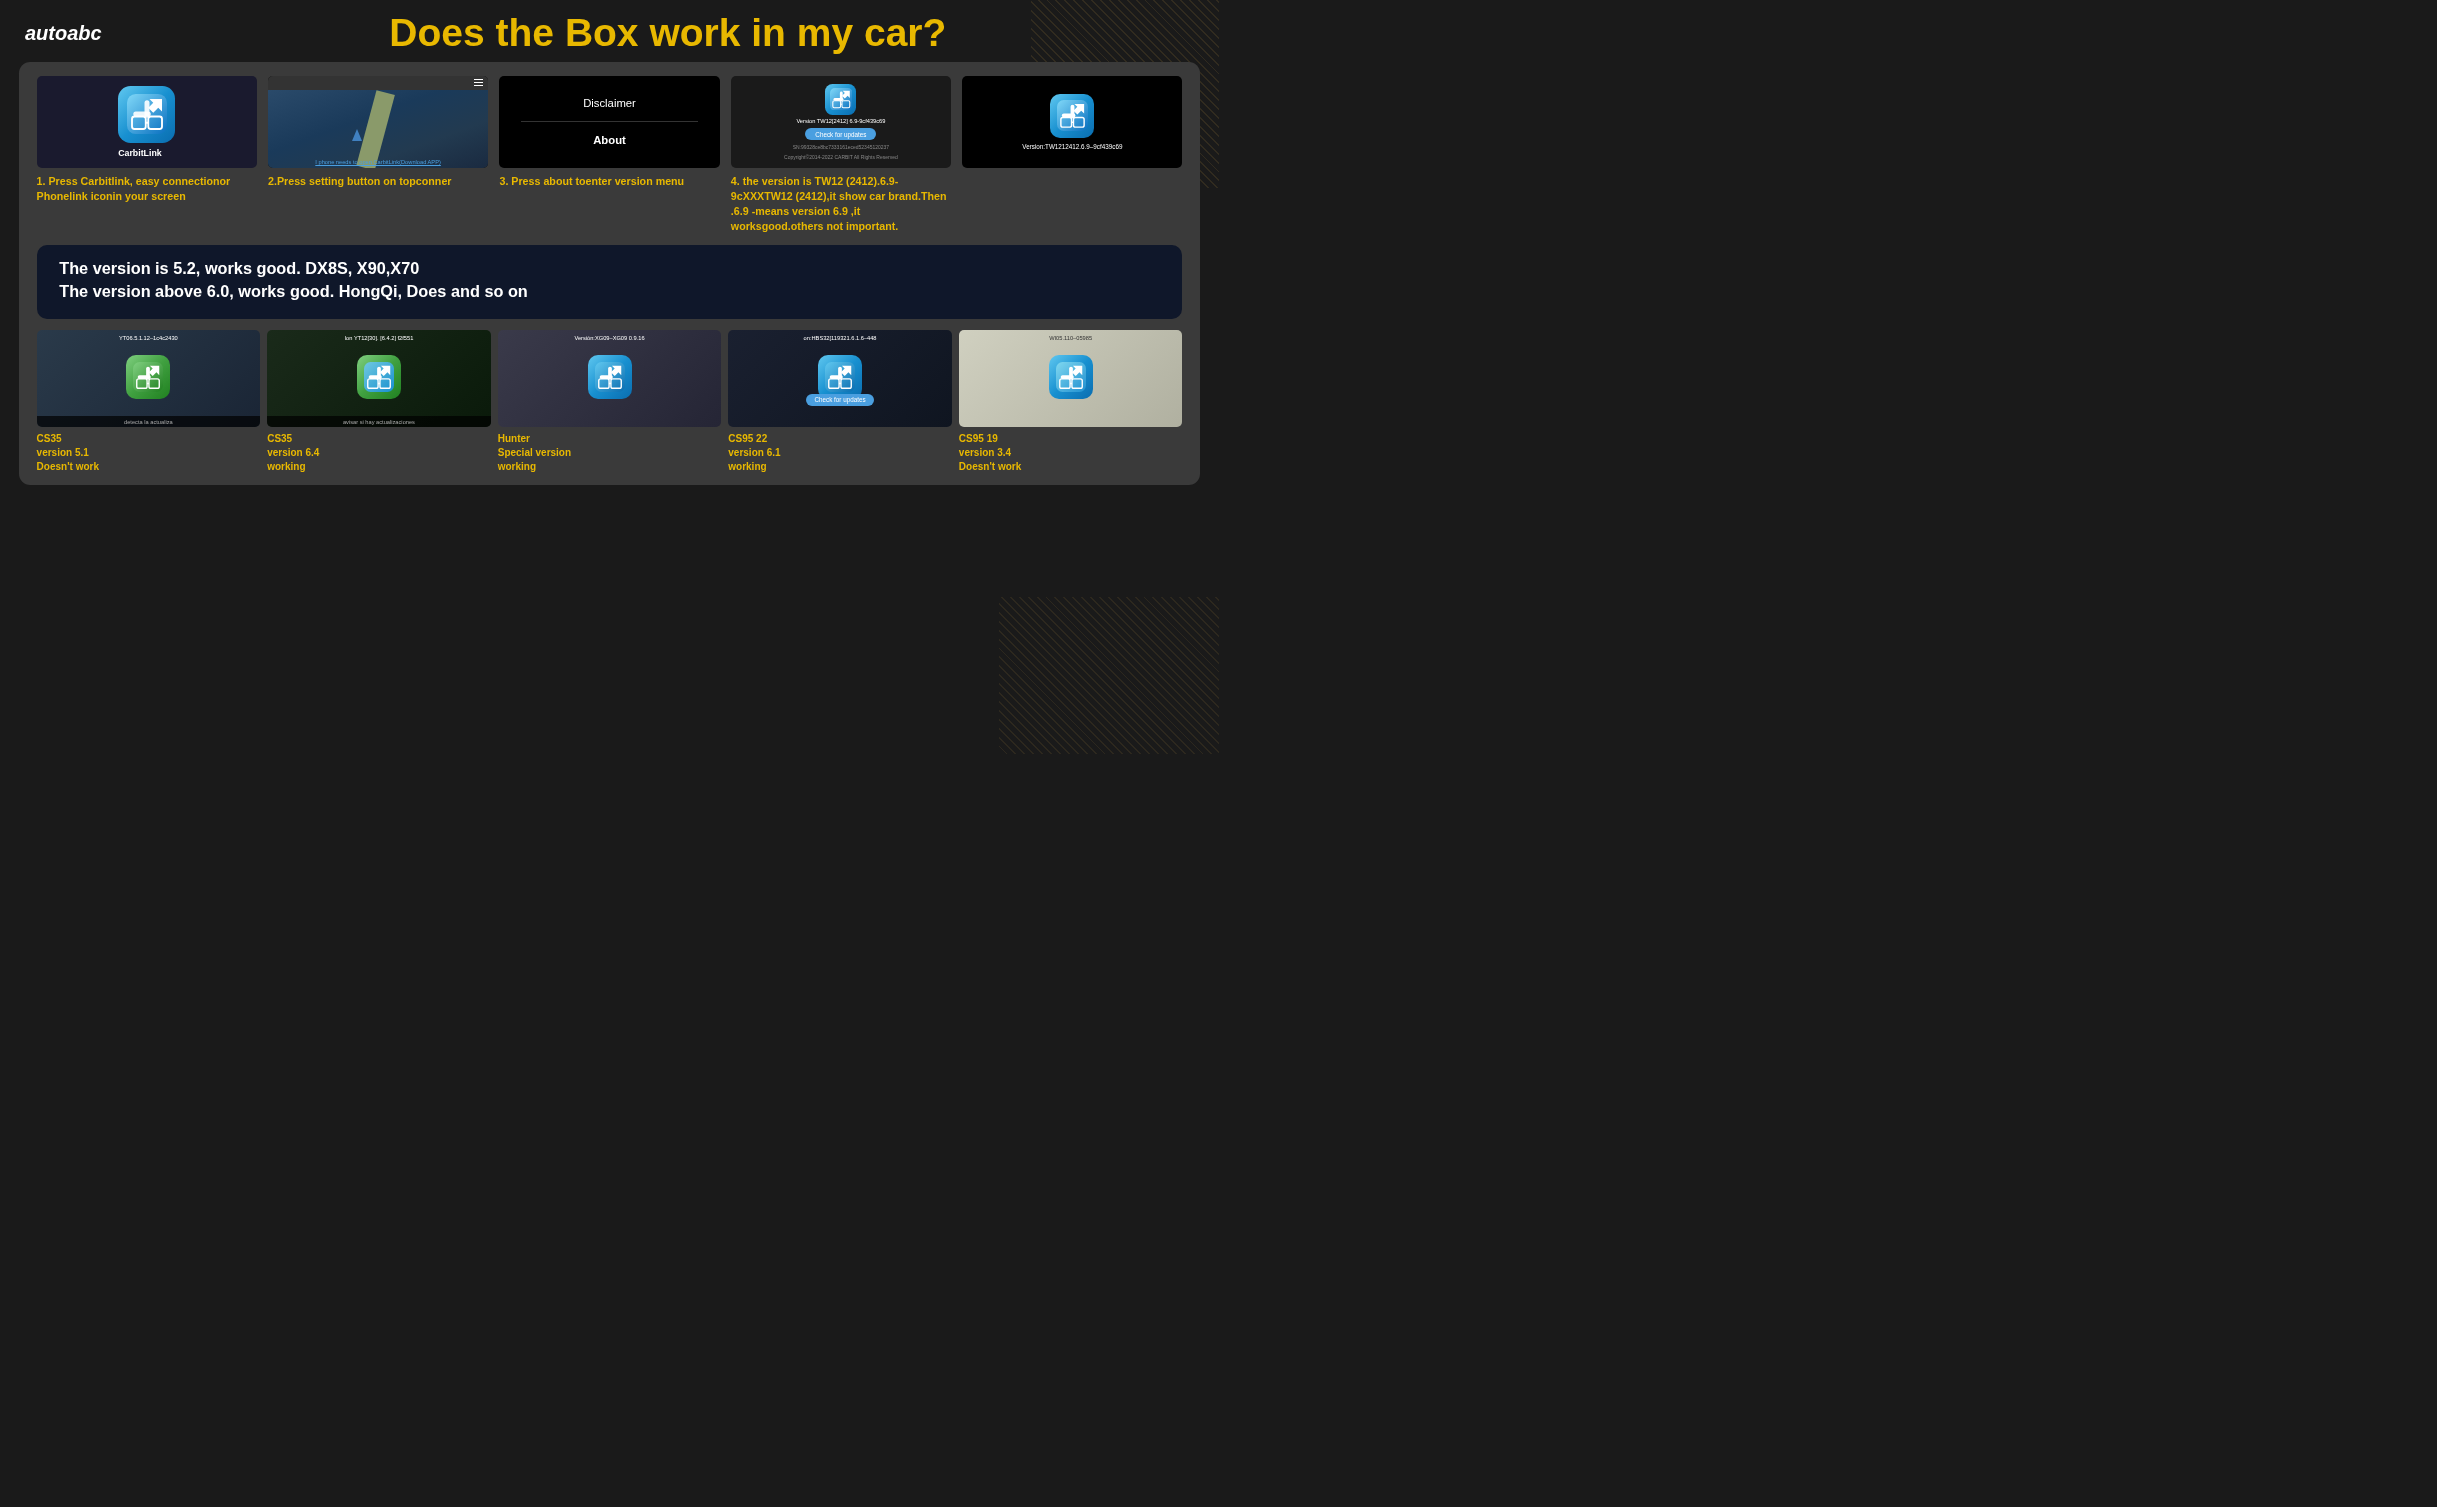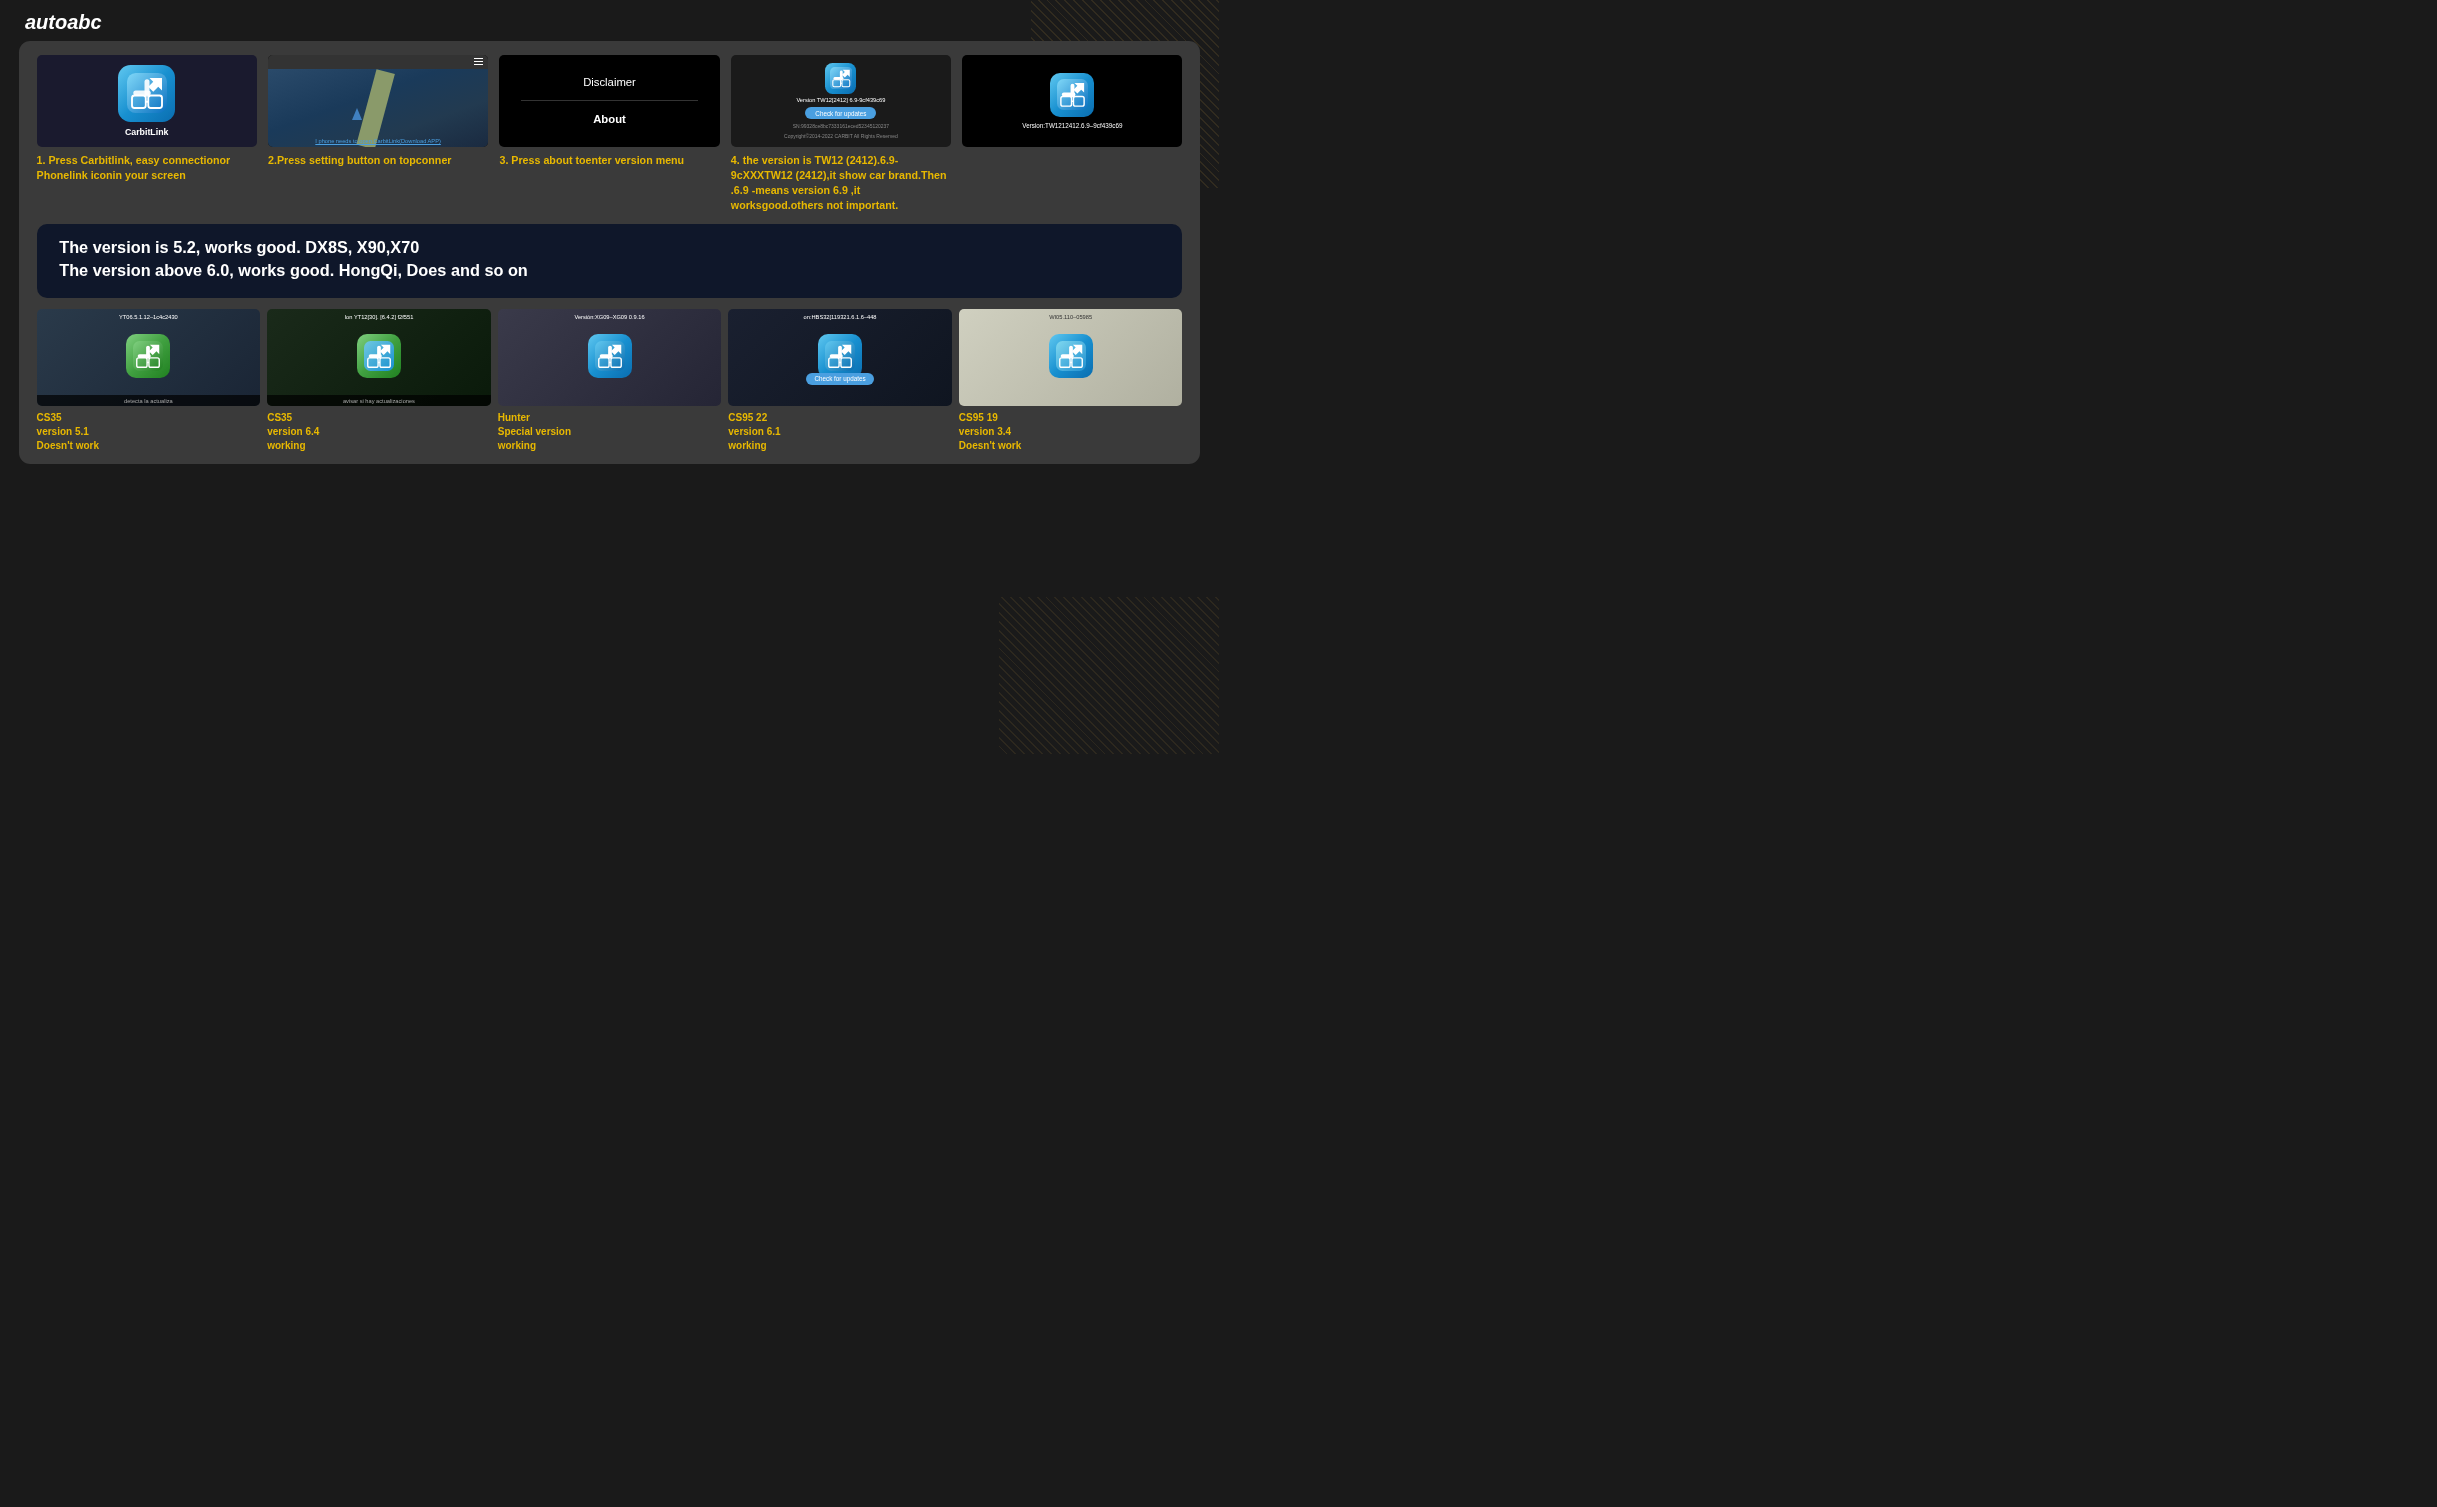--- a/index.html
+++ b/index.html
@@ -112,21 +112,20 @@
       background: #1a1a2e;
       display: flex;
       flex-direction: column;
       align-items: center;
       justify-content: center;
     }
 
     .app-icon-wrapper {
       display: flex;
       flex-direction: column;
-      align-items: center;
     }
 
     .app-icon {
       width: 57px;
       height: 57px;
       border-radius: 12.6px;
       background: linear-gradient(135deg, #60c8f0 0%, #1890d0 50%, #0a6db0 100%);
       display: flex;
       align-items: center;
       justify-content: center;
@@ -447,20 +446,21 @@
       height: 31px;
     }
   </style>
 </head>
 <body>
 
 <div class="header">
   <div class="logo">
     <span class="auto">autoabc</span>
   </div>
+  <div class="main-title">Does the Box work in my car?</div>
 </div>
 
 <div class="main-content">
 
   <div class="steps-row">
 
     <div class="step-item">
       <div class="step-image step1-img">
         <div class="app-icon-wrapper">
           <div class="app-icon">

